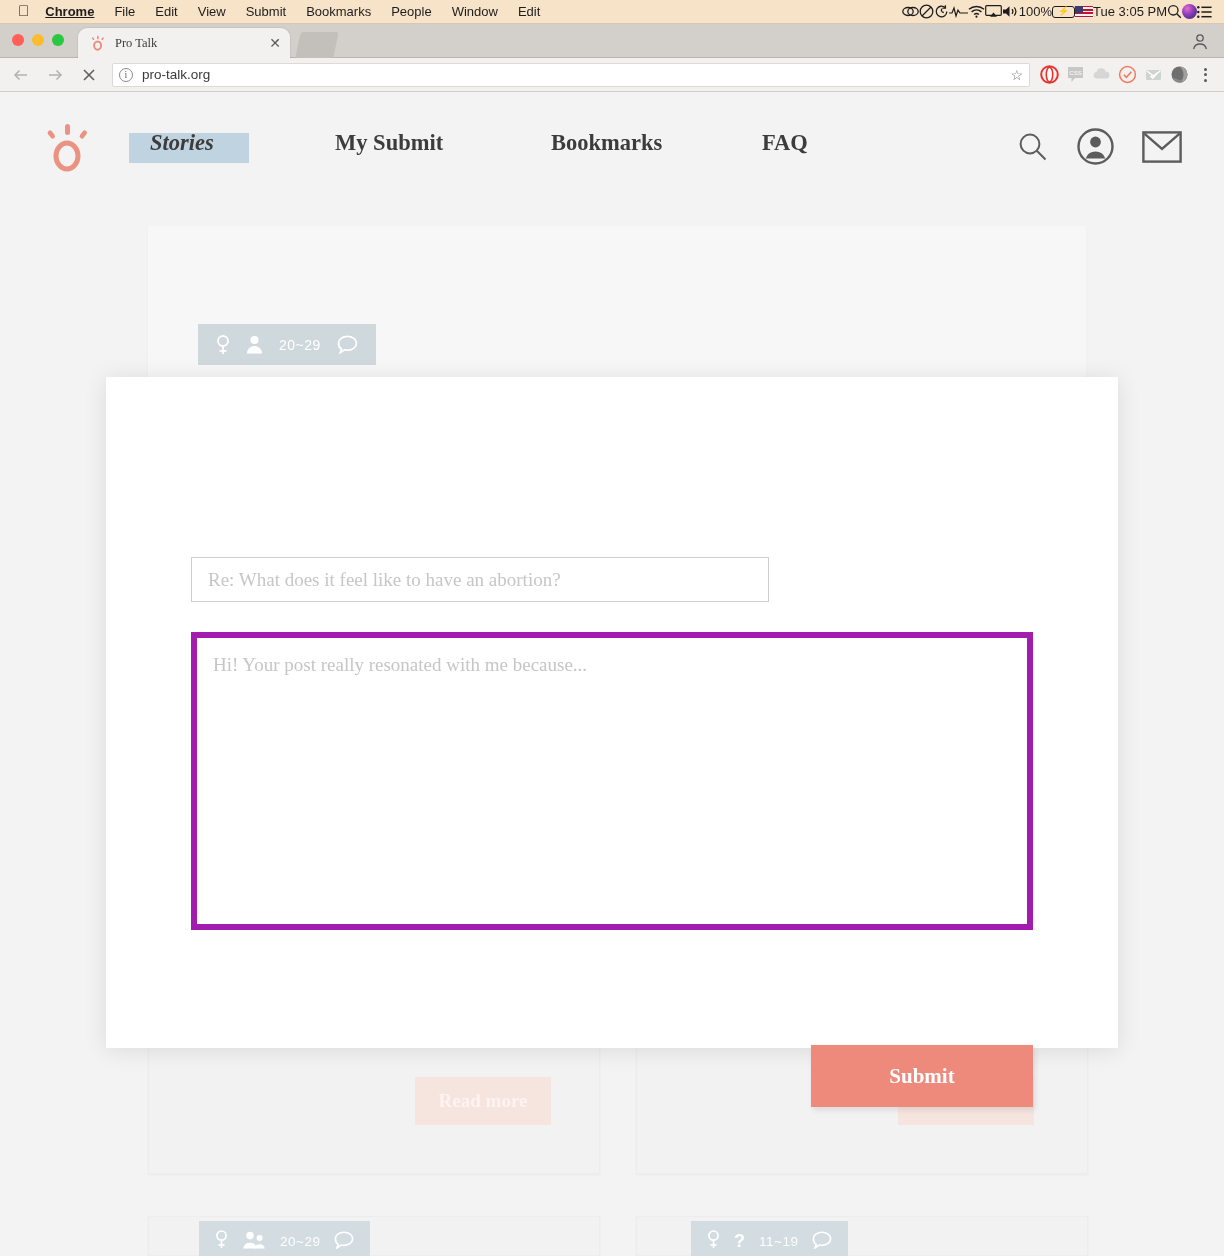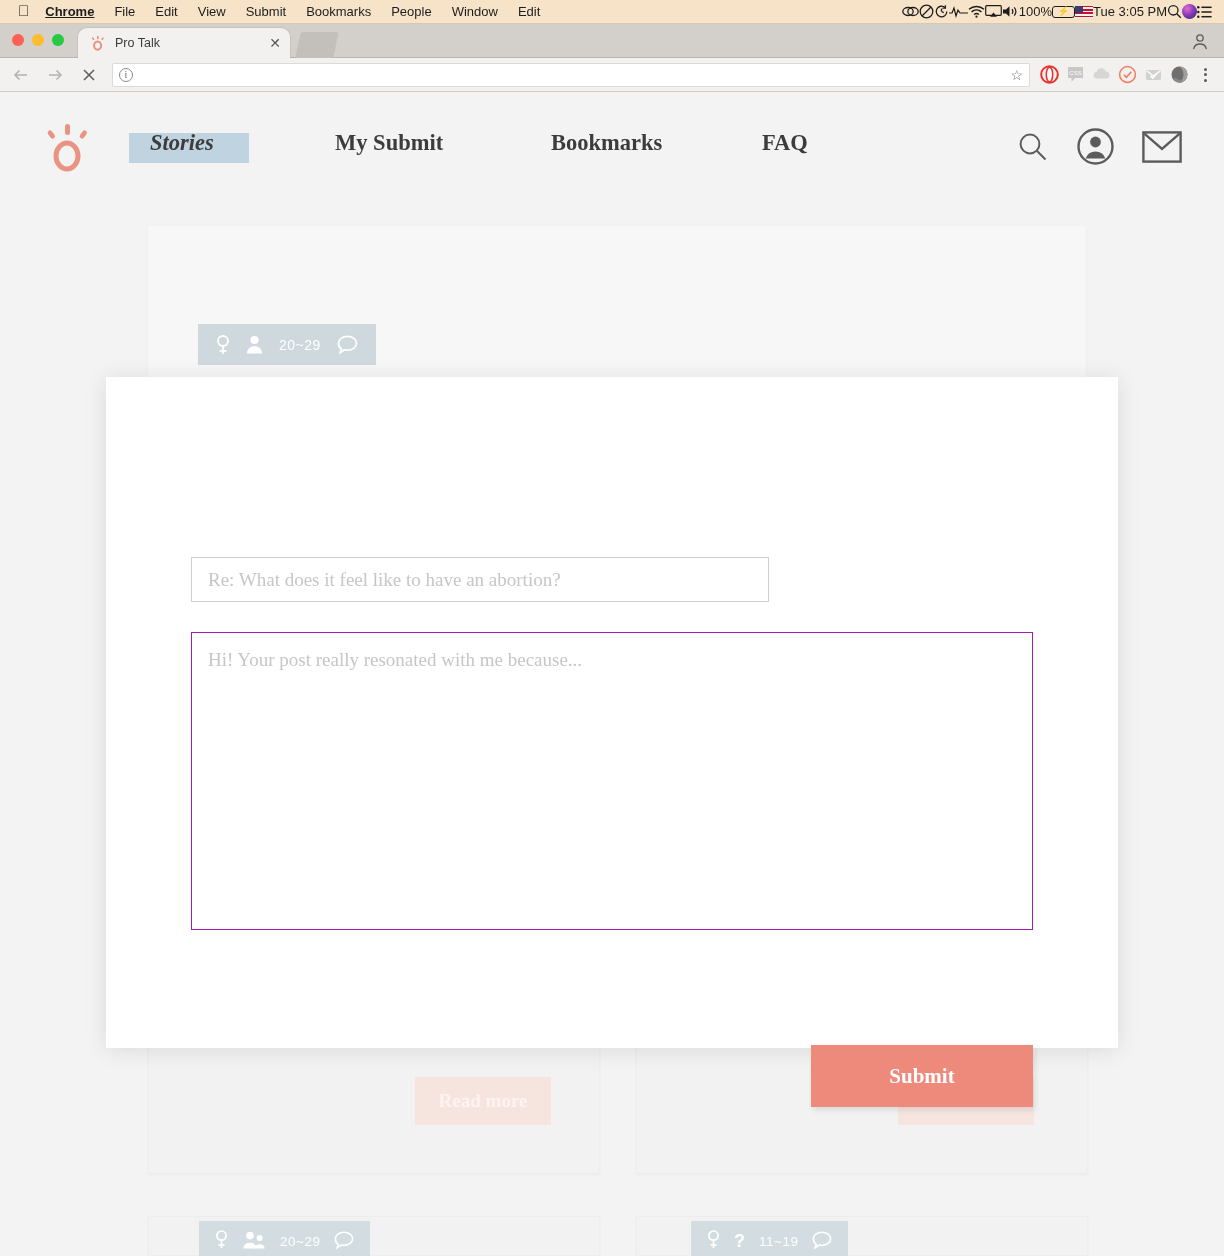--- a/index.html
+++ b/index.html
@@ -66,20 +66,21 @@
   .tl { width:12px;height:12px;border-radius:50%; }
   .tl.red{background:#ff5f57;} .tl.yel{background:#febc2e;} .tl.grn{background:#28c840;}
 
   .tab {
     position:absolute; left:78px; top:4px;
     width:212px; height:30px;
     background:#f2f1ef;
     border-radius: 9px 9px 0 0;
     display:flex; align-items:center;
     box-shadow: 0 0 0 1px rgba(0,0,0,0.06);
+    font-family: Liberation Serif, serif;
   }
   .tab-fav {
     width:16px;height:16px;margin-left:12px;margin-right:9px;
     position:relative; flex:none;
   }
   .tab-title {
     font-size:12.5px; color:#3c3c3c; flex:1;
     white-space:nowrap; overflow:hidden; text-overflow:ellipsis;
   }
   .tab-close {
@@ -245,21 +246,21 @@
     border:1px solid #cfcfcf; background:#ffffff;
     font-family:"Liberation Serif", serif;
     font-size:19px; color:#c6c6c6;
     padding:0 16px;
     outline:none;
   }
   .subject-input::placeholder { color:#c6c6c6; opacity:1; }
   .body-input {
     position:absolute; left:85px; top:255px;
     width:842px; height:298px;
-    border:1px solid #a21caf; background:#ffffff;
+    border:6px solid #a21caf; background:#ffffff;
     font-family:"Liberation Serif", serif;
     font-size:19px; color:#c6c6c6;
     padding:14px 16px;
     resize:none; outline:none;
     line-height:1.4;
   }
   .body-input::placeholder { color:#c6c6c6; opacity:1; }
   .submit-btn {
     position:absolute; left:705px; top:668px;
     width:222px; height:62px;
@@ -410,20 +411,21 @@
   </span>
   <span class="nav-btn active">
     <svg width="18" height="18" viewBox="0 0 18 18">
         <line x1="4" y1="4" x2="14" y2="14" stroke="#5f5f5f" stroke-width="1.6"></line>
         <line x1="14" y1="4" x2="4" y2="14" stroke="#5f5f5f" stroke-width="1.6"></line>
       </svg>
   </span>
 
   <div class="omnibox">
     <span class="omni-info">i</span>
+    <span class="omni-url">pro-talk.org</span>
     <span class="omni-star">☆</span>
   </div>
 
   <div class="ext-row">
     <span class="ext-ico">
       <svg width="19" height="19" viewBox="0 0 19 19">
           <ellipse cx="9.5" cy="9.5" rx="8.3" ry="8.3" fill="none" stroke="#e8332e" stroke-width="2"></ellipse>
           <ellipse cx="9.5" cy="9.5" rx="3.2" ry="7.4" fill="#ffffff" stroke="#e8332e" stroke-width="1.6"></ellipse>
         </svg>
     </span>

